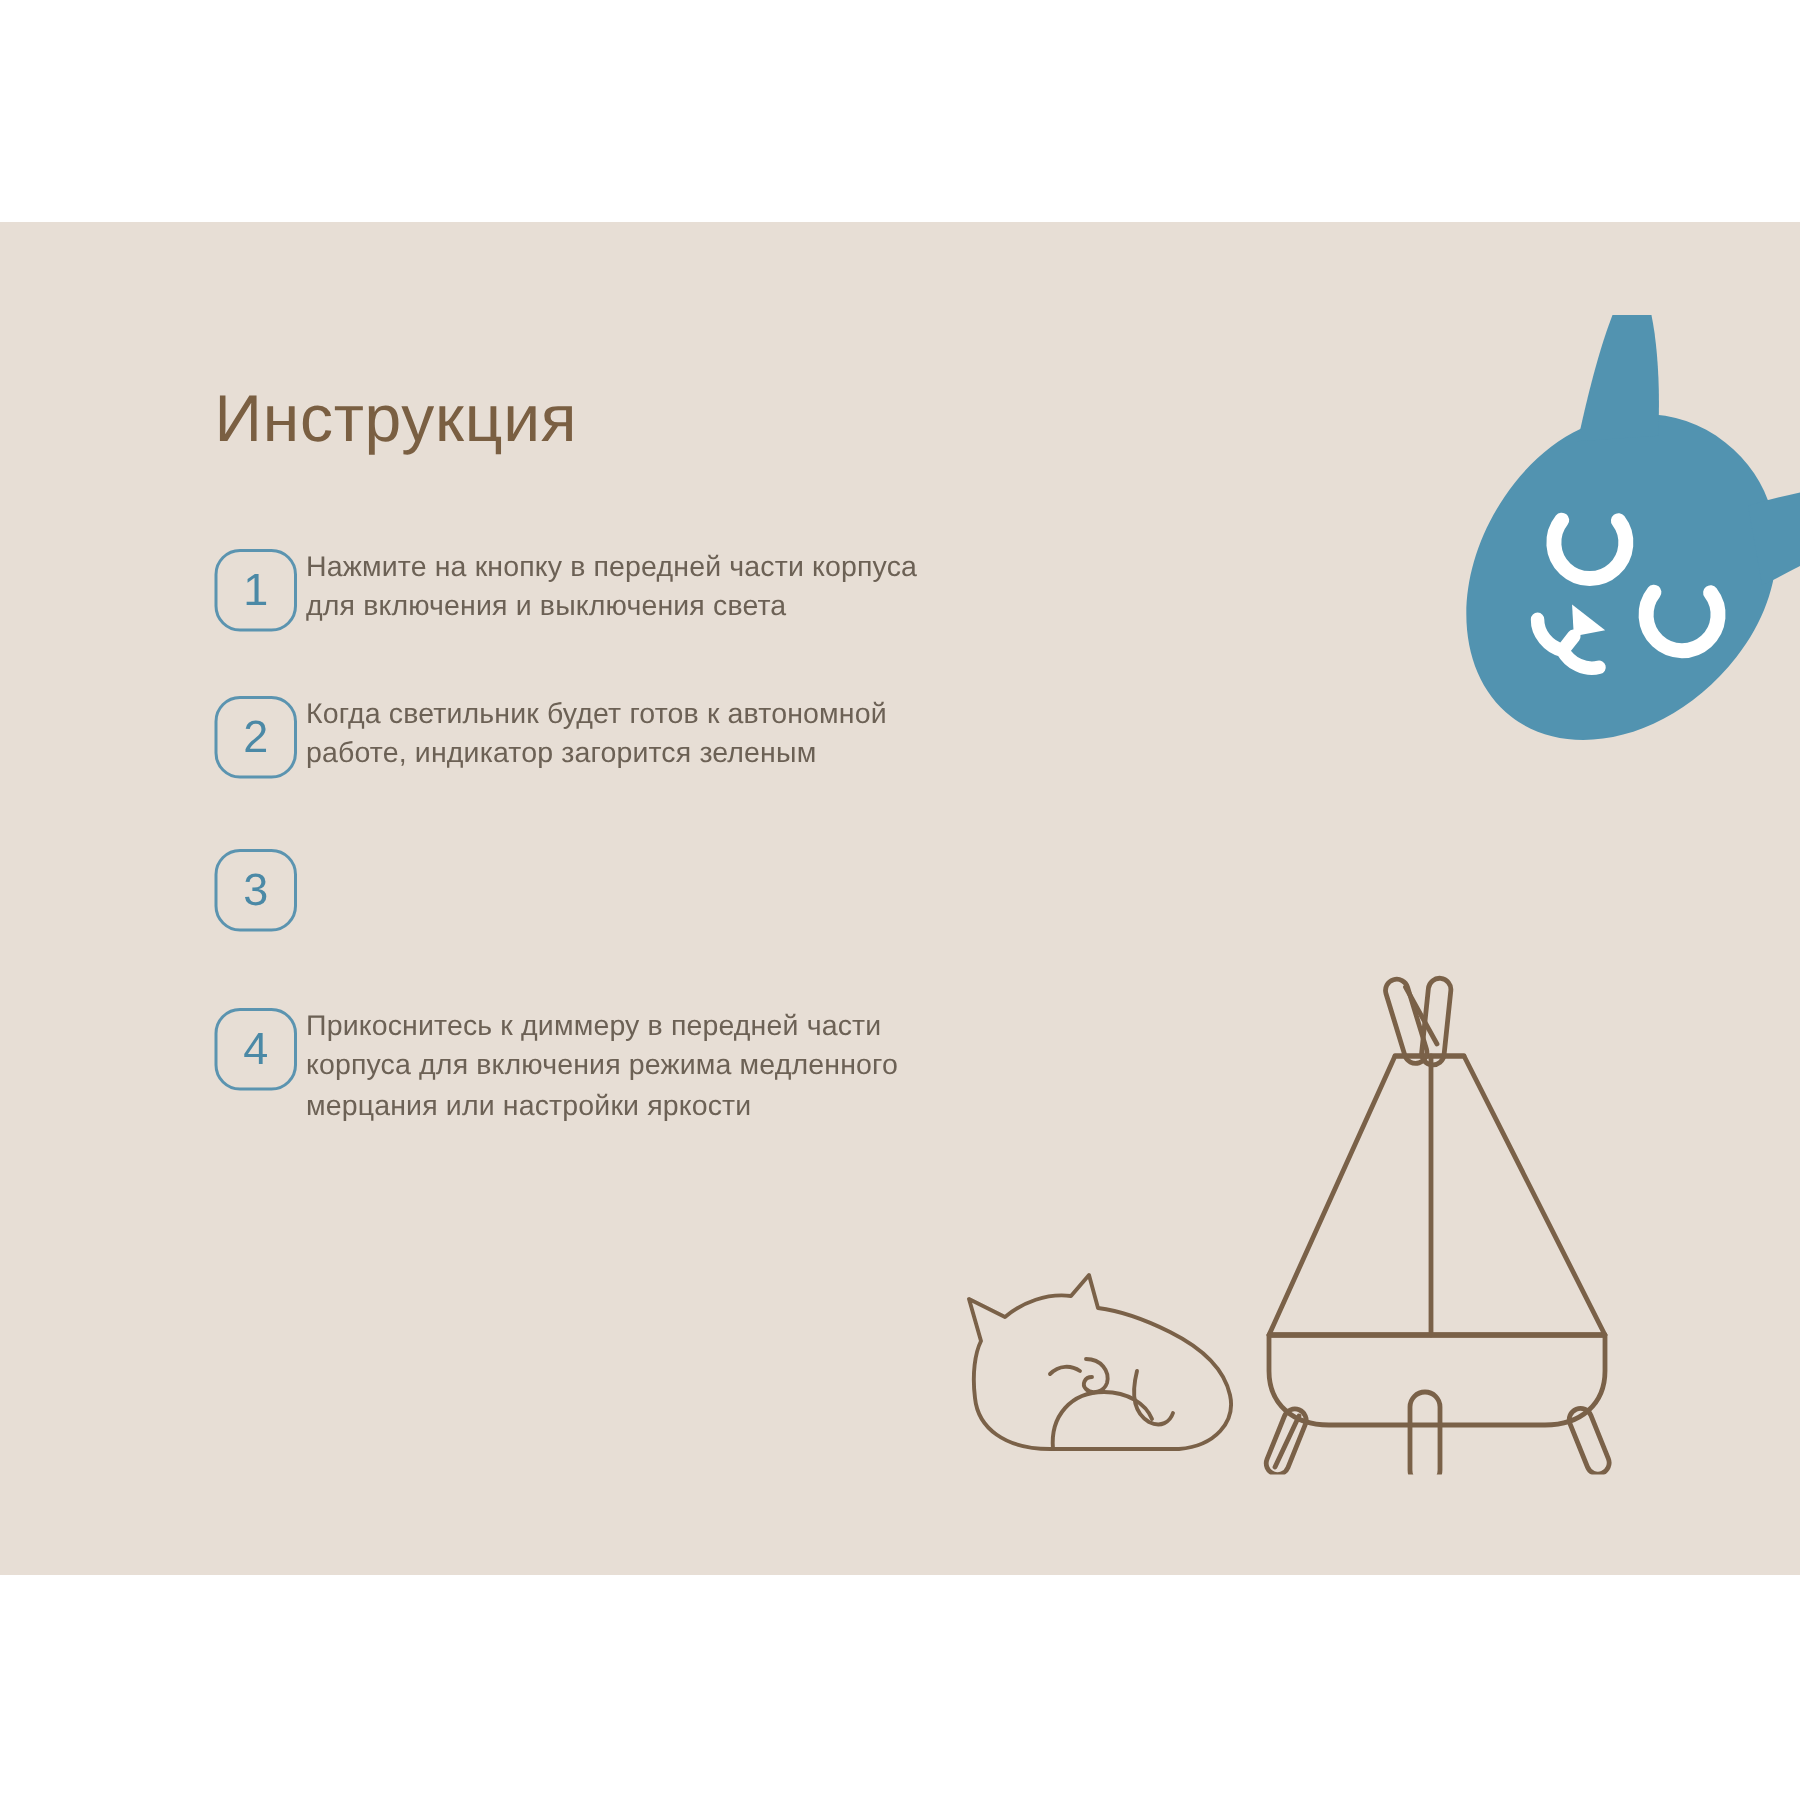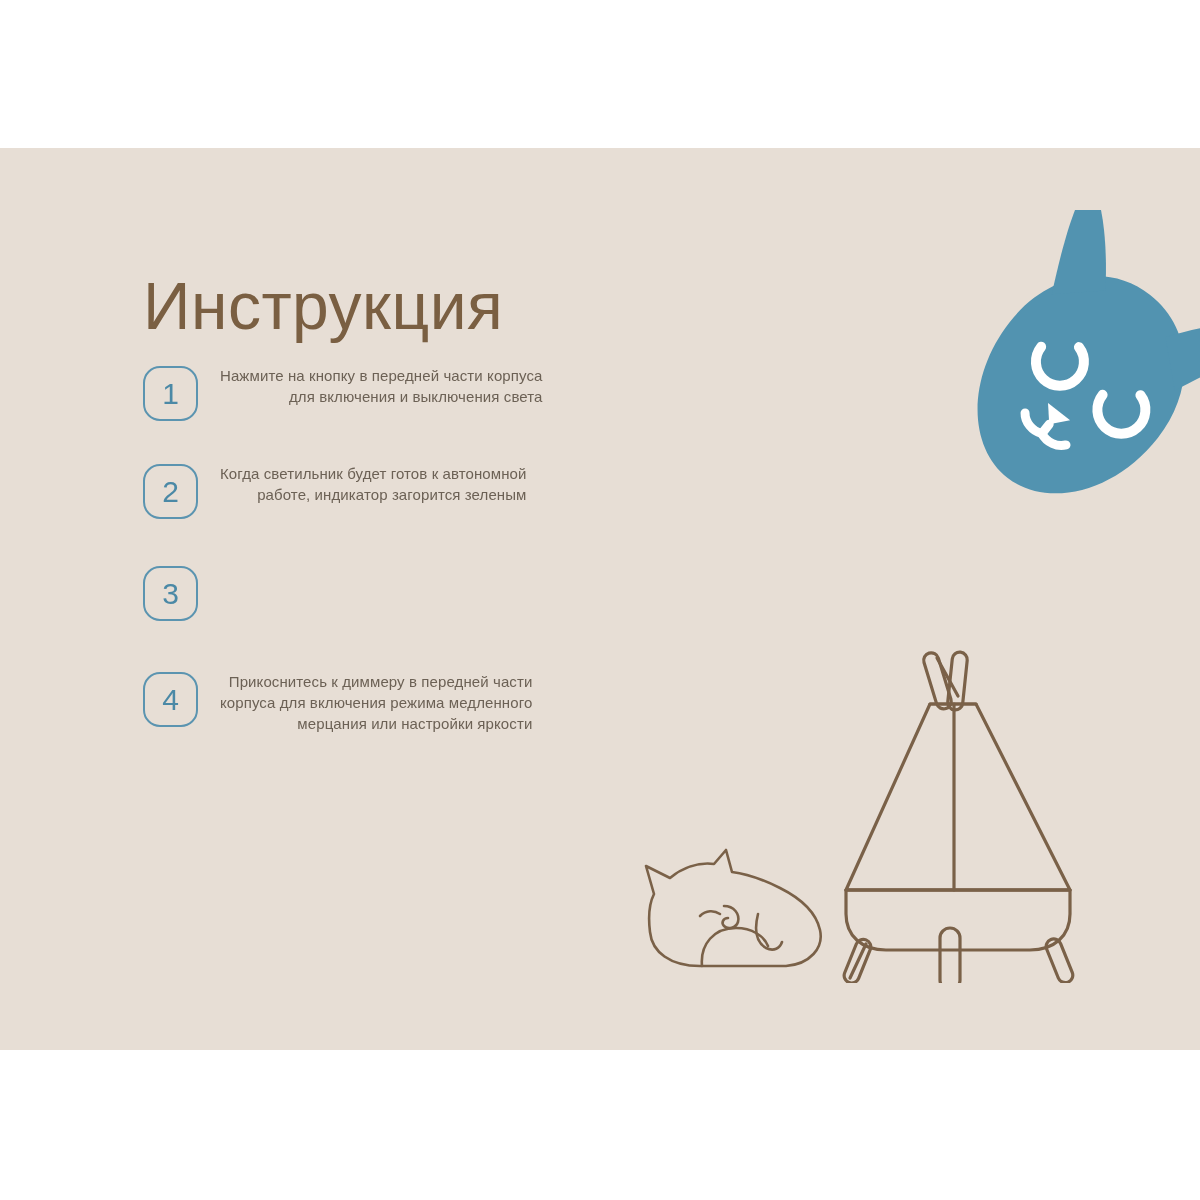--- a/index.html
+++ b/index.html
@@ -30,21 +30,21 @@
     height: 902px;
     background: #e7ded5;
     overflow: hidden;
   }
 
   
   #page-title {
     position: absolute;
     left: 143px;
     top: 81px;           
-    font-size: 66px;
+    font-size: 44px;
     font-weight: 400;
     letter-spacing: 0.5px;
     color: #7a5f42;
     line-height: 1;
     white-space: nowrap;
   }
 
   
   #steps {
     position: absolute;
@@ -67,29 +67,28 @@
     color: #4b89a6;
     font-size: 30px;
     font-weight: 400;
     display: flex;
     align-items: center;
     justify-content: center;
     line-height: 1;
     margin-top: 3px;
   }
   .step-text {
-    margin-left: 22px;
+    margin-left: 6px;
     color: #6c6155;
-    font-size: 15px;
+    font-size: 19px;
     line-height: 1.39;
     font-weight: 400;
     letter-spacing: 0.1px;
     white-space: pre-line;
     padding-top: 3px;
-    text-align: right;
   }
   .step-1 { margin-bottom: 40px; }
   .step-2 { margin-bottom: 44px; }
   .step-3 { margin-bottom: 48px; }
 
   
   .illus {
     position: absolute;
   }
   #cat-blue-wrap   { right: -22px; top: 62px;  width: 300px; height: 370px; }

